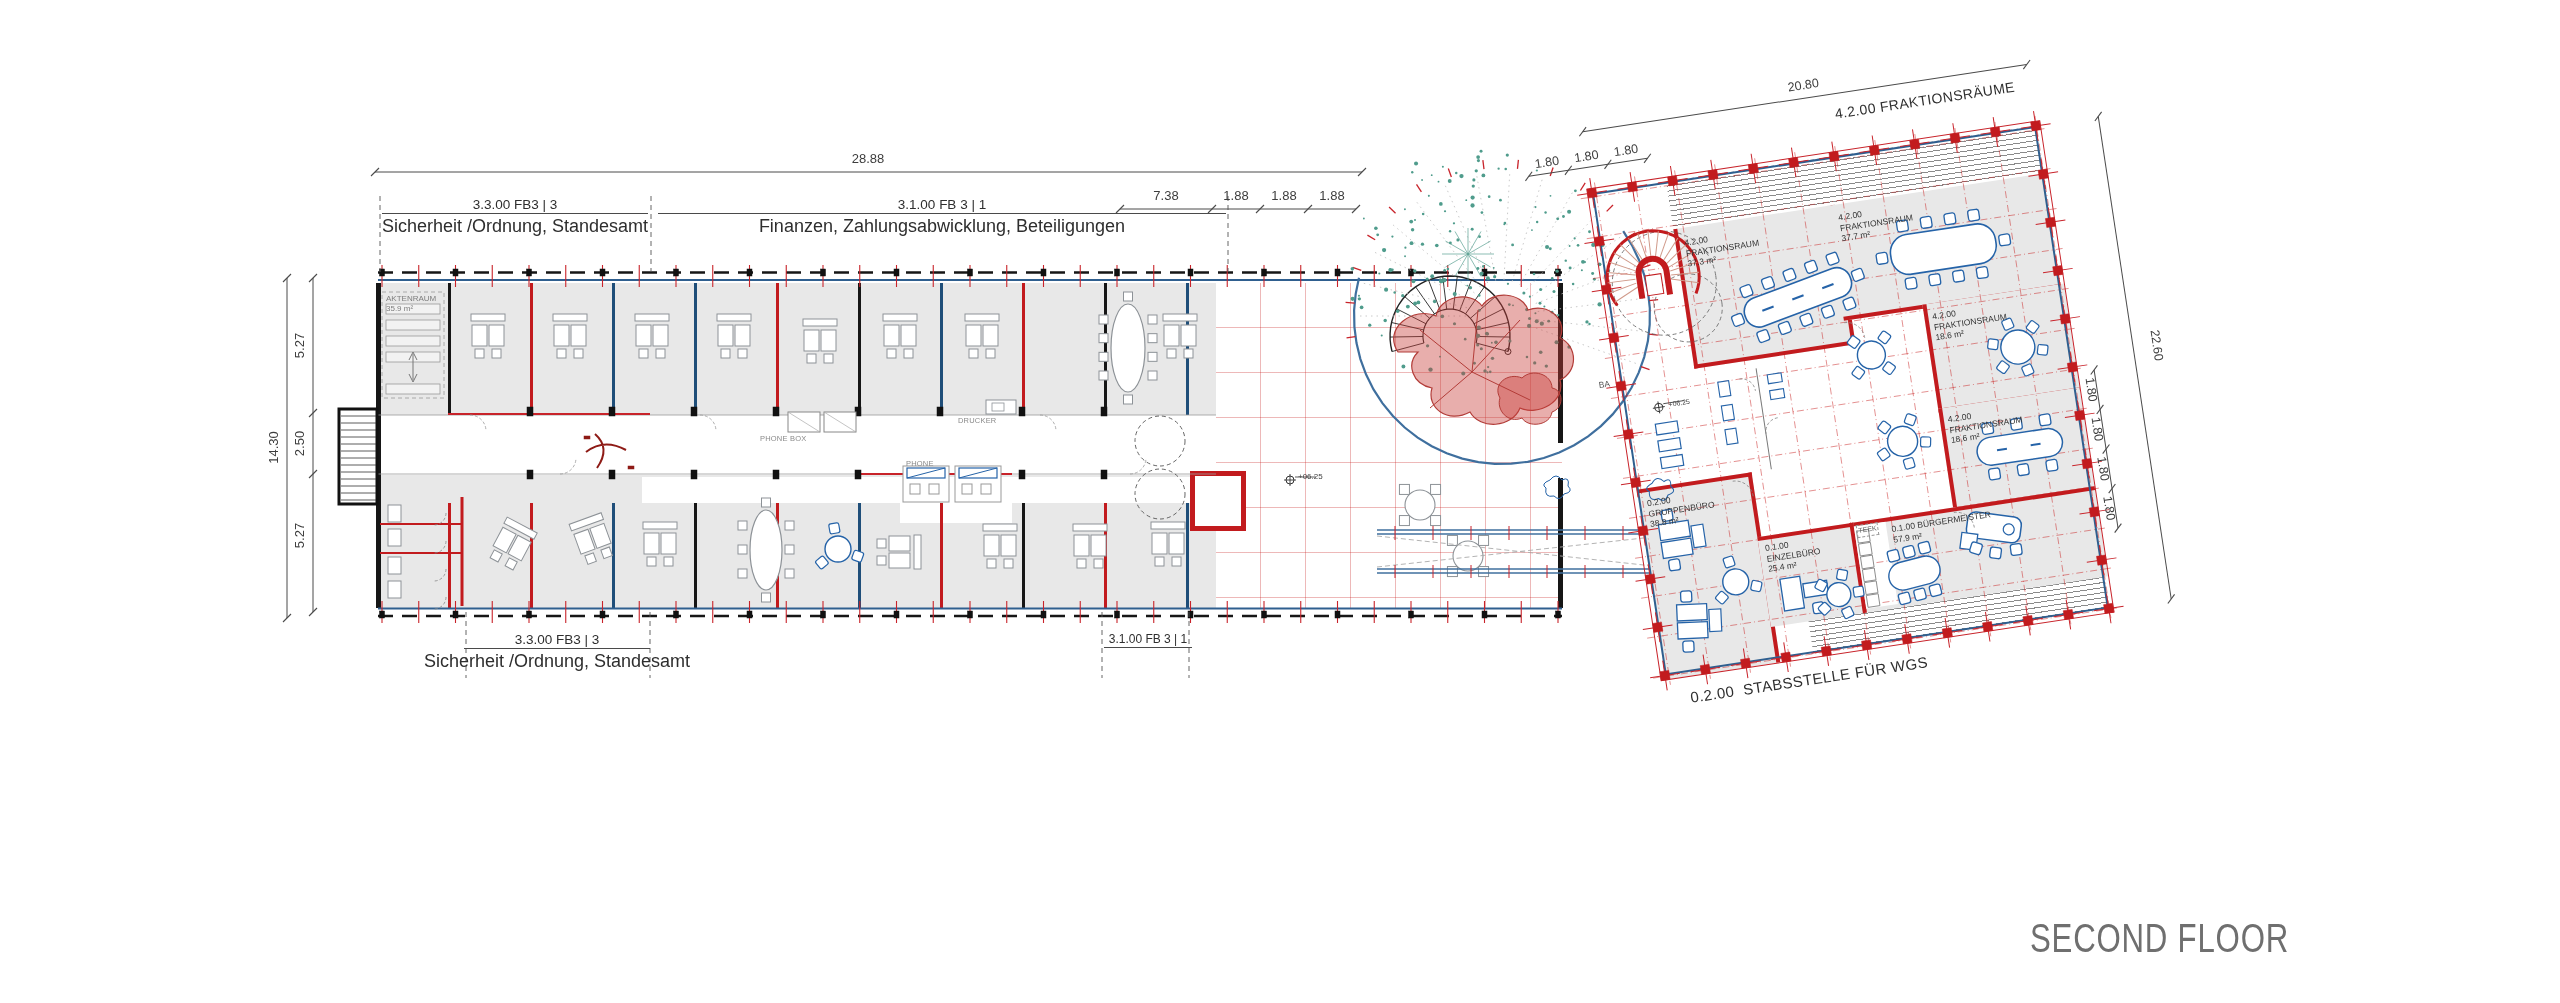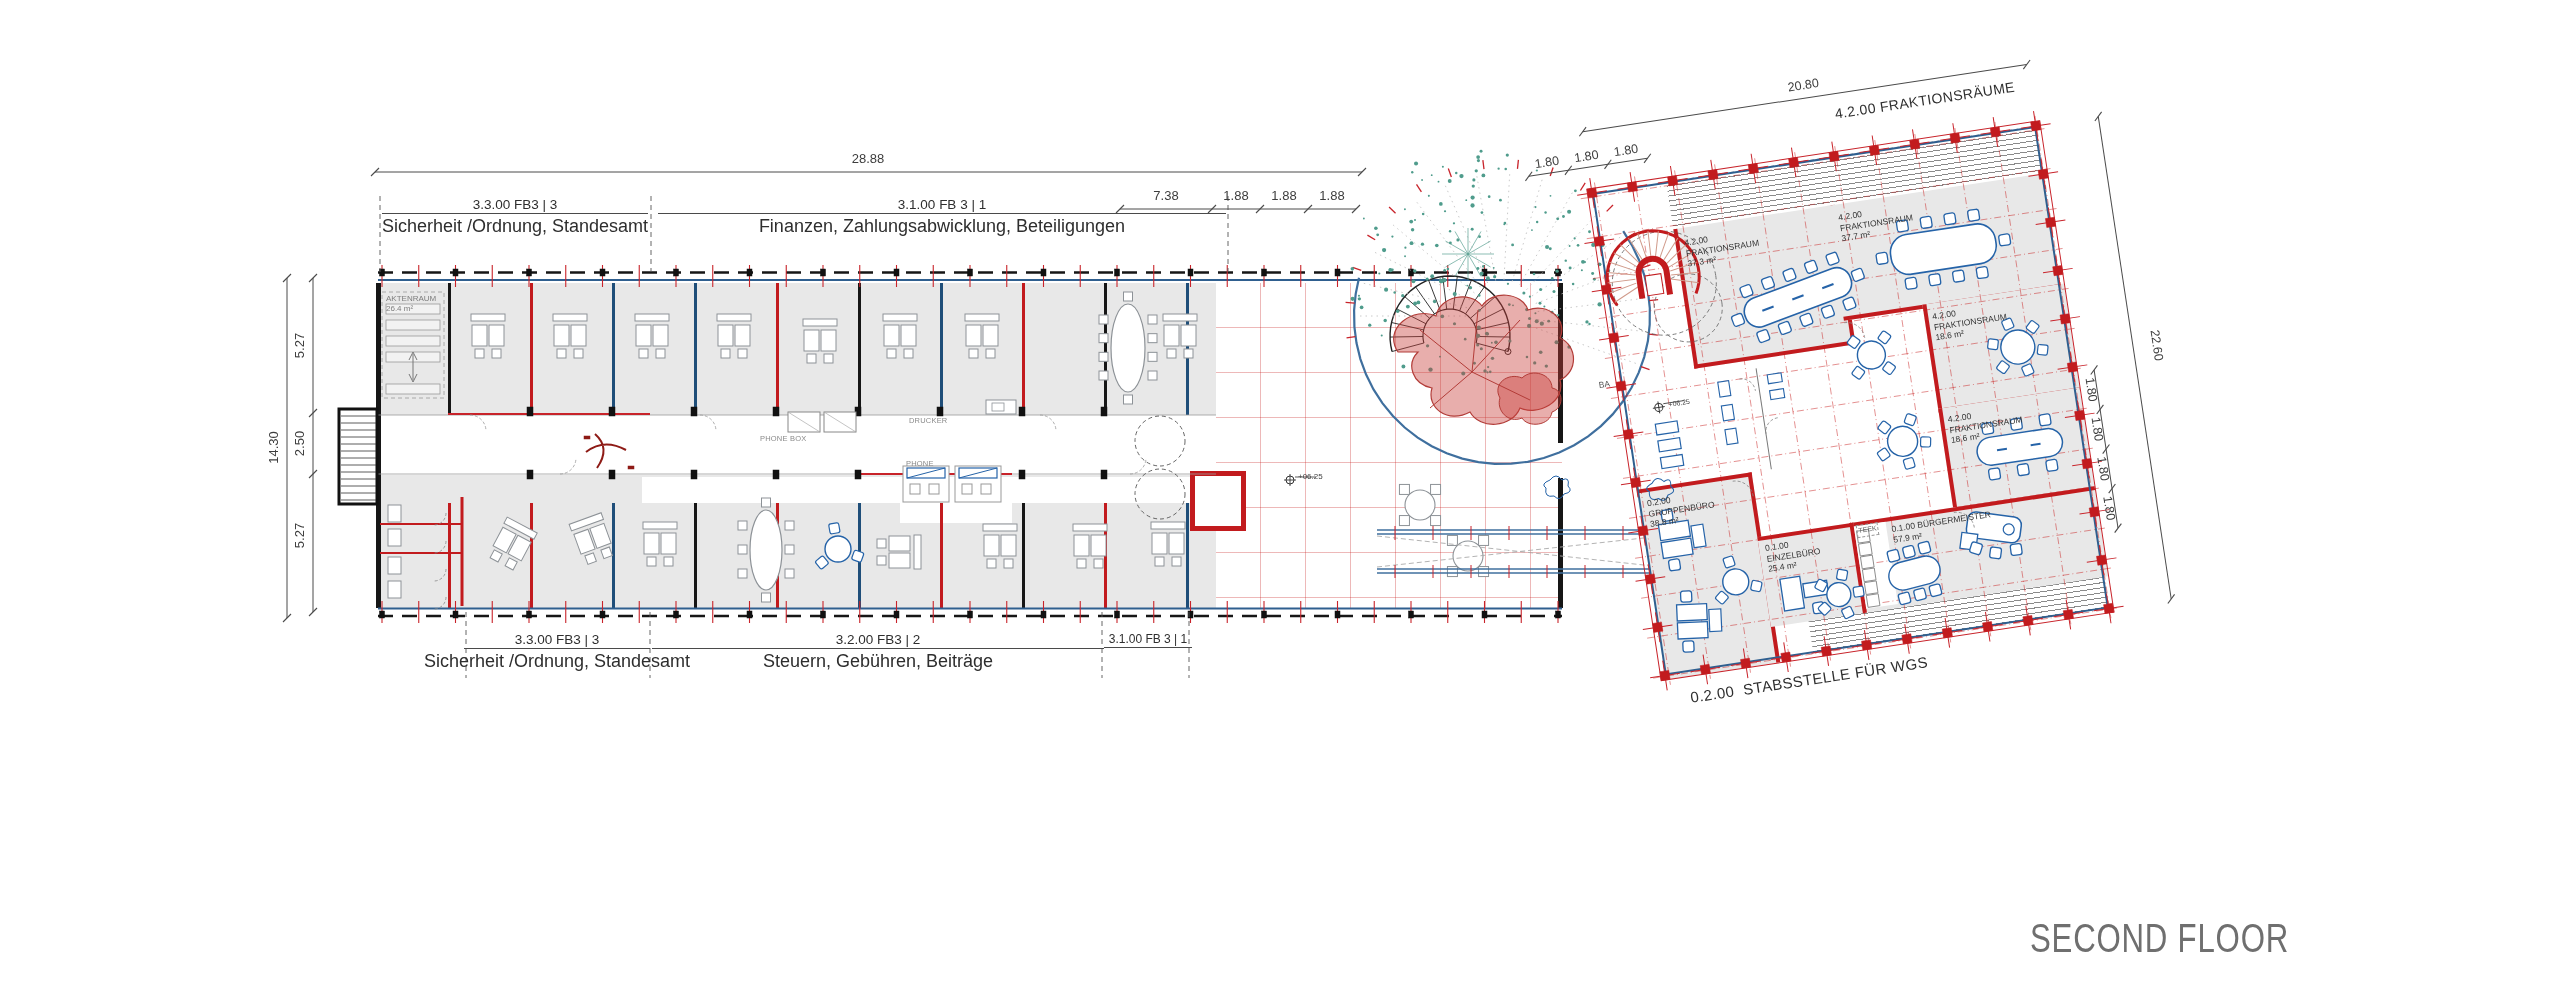--- a/index.html
+++ b/index.html
@@ -707,35 +707,31 @@
     <span class="name">Sicherheit /Ordnung, Standesamt</span>
   </div>
   <div class="zone" style="left:658px;top:197px;width:568px">
     <span class="code">3.1.00 FB 3 | 1</span>
     <span class="name">Finanzen, Zahlungsabwicklung, Beteiligungen</span>
   </div>
   <div class="zone" style="left:464px;top:632px;width:186px">
     <span class="code">3.3.00 FB3 | 3</span>
     <span class="name">Sicherheit /Ordnung, Standesamt</span>
   </div>
-  <div class="zone" style="left:652px;top:632px;width:452px">
-    <span class="code">3.2.00 FB3 | 2</span>
-    <span class="name">Steuern, Gebühren, Beiträge</span>
-  </div>
   <div class="zone" style="left:1104px;top:632px;width:88px">
     <span class="code" style="font-size:12px">3.1.00 FB 3 | 1</span>
     <span class="name"></span>
   </div>
 
   <div class="lbl room-note" style="left:386px;top:294px">
     <span class="rl">AKTENRAUM</span>
-    <span class="rl">26.4 m²</span>
+    <span class="rl">35.9 m²</span>
   </div>
   <div class="lbl tiny" style="left:760px;top:434px">PHONE BOX</div>
-  <div class="lbl tiny" style="left:909px;top:416px">DRUCKER</div>
+  <div class="lbl tiny" style="left:958px;top:416px">DRUCKER</div>
   <div class="lbl tiny" style="left:906px;top:459px">PHONE</div>
   <div class="lbl" style="left:1298px;top:472px;font-size:8px;color:#444">+06.25</div>
 
   <div id="rb">
     <div class="terr" style="left:75px;top:0;width:374px;height:48px"></div>
     <div class="terr" style="left:150px;top:452px;width:299px;height:36px"></div>
 
     <div class="rroom" style="left:75px;top:48px;width:155px;height:137px;border-right:4px solid #c21b1e;border-bottom:4px solid #c21b1e;border-left:4px solid #c21b1e"></div>
     <div class="rroom" style="left:230px;top:48px;width:219px;height:112px;border-bottom:4px solid #c21b1e"></div>
     <div class="rroom" style="left:310px;top:160px;width:139px;height:105px;border-left:4px solid #c21b1e;border-bottom:4px solid #c21b1e"></div>

